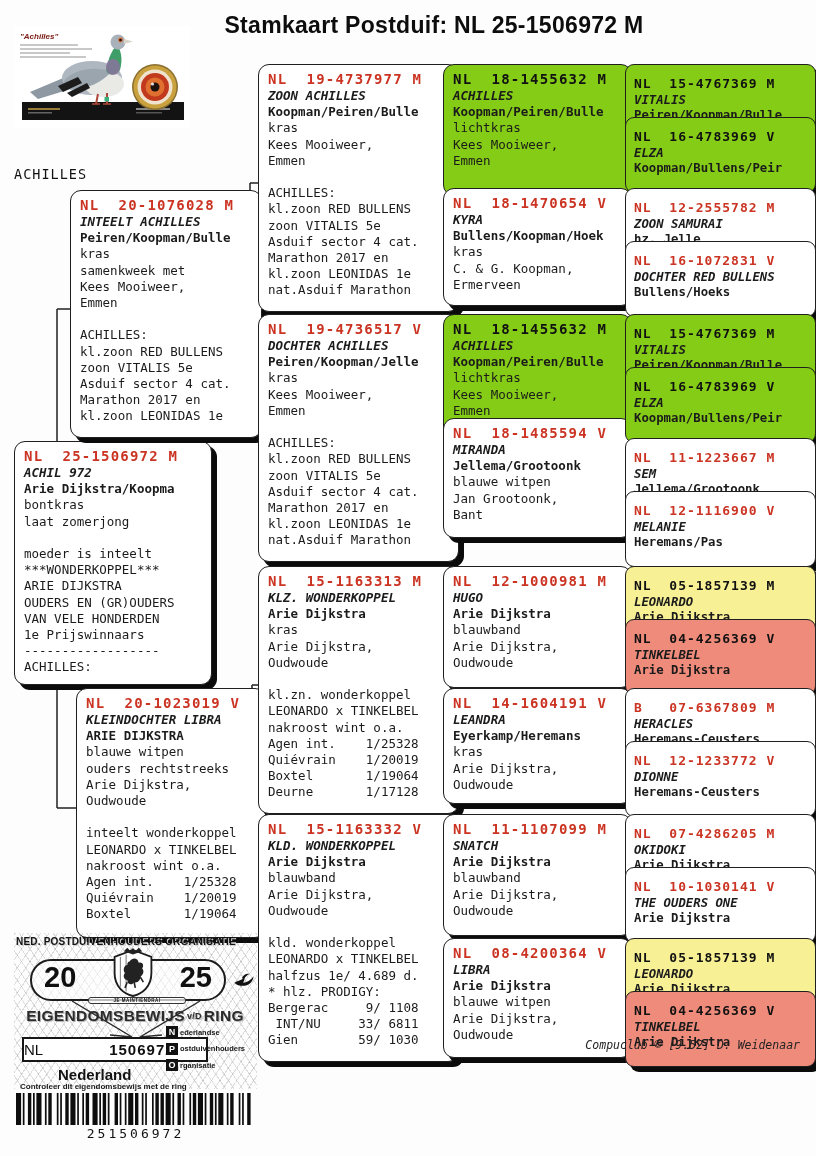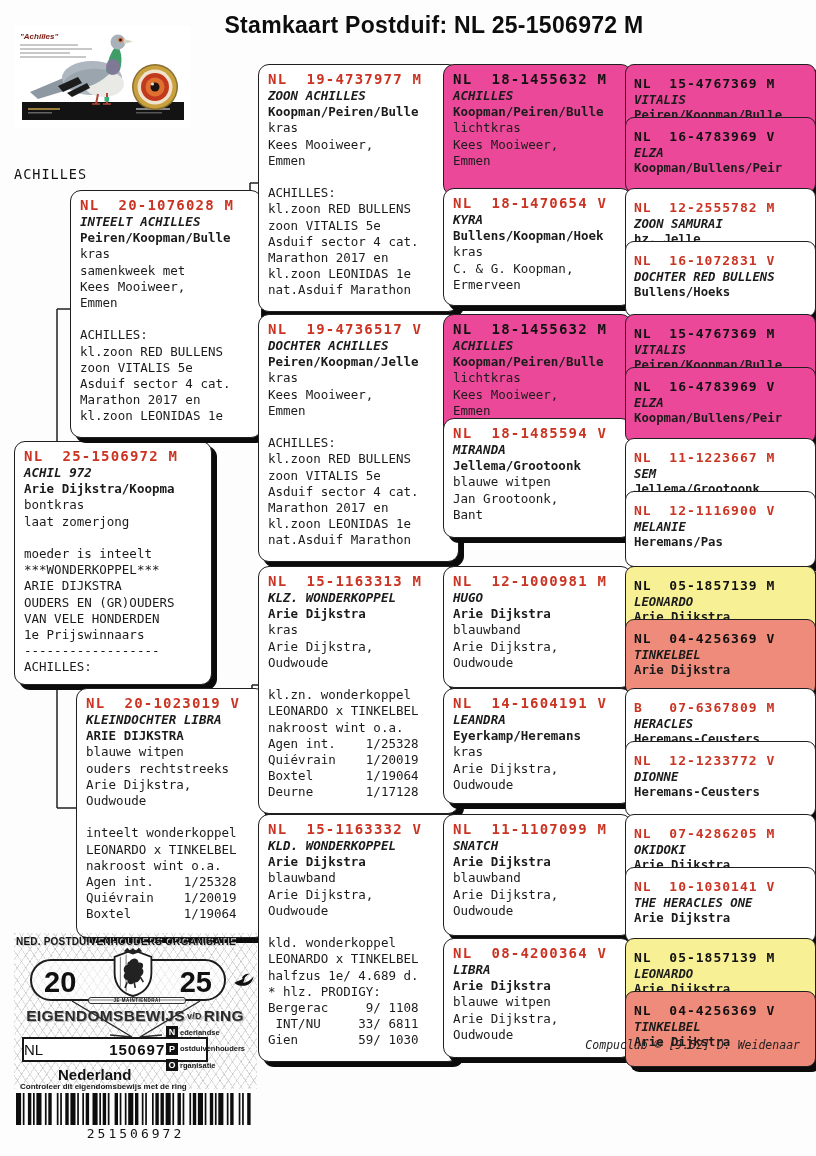--- a/index.html
+++ b/index.html
@@ -9,21 +9,21 @@
          font-size:23px;font-weight:bold;letter-spacing:.3px;color:#0d0d0d;}
   #conns{position:absolute;left:0;top:0;z-index:1;}
   
   .box{position:absolute;z-index:2;background:#fff;border:1.6px solid #1f1f1f;border-radius:11px;
        box-shadow:5px 5px 0 #0b0b0b;padding:5px 9px 3px 9px;white-space:pre;overflow:hidden;
        font-family:"DejaVu Sans Mono","Liberation Mono",monospace;font-size:12.5px;line-height:16.2px;color:#1b1b1b;}
   .box .ring{font-weight:bold;font-size:14px;letter-spacing:1.2px;line-height:18px;color:#111;}
   .box.white .ring{color:#cb3423;}
   .box .name{font-weight:bold;font-style:italic;}
   .box .strain{font-weight:bold;}
-  .box.green{background:#ec4899;}
+  .box.green{background:#84cc16;}
   .box.yellow{background:#f7f095;}
   .box.salmon{background:#ee8b7b;}
   .box.small{font-size:12.3px;line-height:15.6px;padding:11px 8px;border-radius:9px;}
   .box.small .ring{font-size:13px;letter-spacing:1px;line-height:16.5px;}
   
   .photo{position:absolute;left:14px;top:26px;width:176px;height:102px;z-index:2;background:#fff;}
   .photo-caption{position:absolute;left:6px;top:6px;font-size:8px;font-weight:bold;font-style:italic;color:#7a1a10;}
   .fineprint{position:absolute;left:6px;background:#9a9a9a;opacity:.55;height:2px;}
   .pigeon-name{position:absolute;left:14px;top:166px;z-index:2;font-family:"DejaVu Sans Mono","Liberation Mono",monospace;
                font-size:13.5px;letter-spacing:1px;color:#111;}
@@ -31,21 +31,21 @@
           font-style:italic;font-size:11.5px;color:#222;}
   
   .stamp{position:absolute;left:14px;top:933px;width:243px;height:222px;z-index:2;}
   .net{position:absolute;left:0;top:0;width:243px;height:156px;opacity:.9;
        background:
         repeating-linear-gradient(56deg,rgba(60,60,60,.18) 0 1px,transparent 1px 7px),
         repeating-linear-gradient(-56deg,rgba(60,60,60,.18) 0 1px,transparent 1px 7px);}
   .stamp-org{position:absolute;left:2px;top:3px;width:240px;font-size:10px;font-weight:800;
              letter-spacing:.2px;color:#141414;text-shadow:1px 1px 0 #cfcfcf;}
   .capsule{position:absolute;left:16px;top:26px;width:196px;height:42px;border:2.5px solid #1c1c1c;
-           border-radius:22px;display:flex;align-items:flex-end;justify-content:space-between;
+           border-radius:22px;display:flex;align-items:flex-start;justify-content:space-between;
            padding:0 12px;box-sizing:border-box;background:rgba(255,255,255,.55);}
   .yr{font-size:29px;font-weight:800;color:#101010;}
   .crest{position:absolute;left:96px;top:14px;z-index:3;}
   .crest-banner{position:absolute;left:74px;top:64px;width:96px;text-align:center;font-size:4.5px;
                 font-weight:bold;letter-spacing:.5px;color:#111;background:rgba(255,255,255,.7);
                 border:.5px solid #333;border-radius:3px;}
   .dove{position:absolute;right:2px;top:40px;}
   .stamp-title{position:absolute;left:2px;top:74px;width:238px;text-align:center;font-weight:800;
                font-size:15.5px;letter-spacing:.3px;color:#2b2b2b;text-shadow:1px 1px 0 #b5b5b5;white-space:nowrap;}
   .stamp-title .vd{font-size:9px;vertical-align:2px;padding:0 2px;}
@@ -145,21 +145,21 @@
       <div class="box white small" style="left: 625px; top: 241px; width: 173px; height: 52px;"><div class="ring">NL  16-1072831 V</div><div class="name">DOCHTER RED BULLENS</div><div class="strain">Bullens/Hoeks</div></div>
       <div class="box green small" style="left: 625px; top: 314px; width: 173px; height: 52px;"><div class="ring">NL  15-4767369 M</div><div class="name">VITALIS</div><div class="strain">Peiren/Koopman/Bulle</div></div>
       <div class="box green small" style="left: 625px; top: 367px; width: 173px; height: 52px;"><div class="ring">NL  16-4783969 V</div><div class="name">ELZA</div><div class="strain">Koopman/Bullens/Peir</div></div>
       <div class="box white small" style="left: 625px; top: 438px; width: 173px; height: 52px;"><div class="ring">NL  11-1223667 M</div><div class="name">SEM</div><div class="strain">Jellema/Grootoonk</div></div>
       <div class="box white small" style="left: 625px; top: 491px; width: 173px; height: 52px;"><div class="ring">NL  12-1116900 V</div><div class="name">MELANIE</div><div class="strain">Heremans/Pas</div></div>
       <div class="box yellow small" style="left: 625px; top: 566px; width: 173px; height: 52px;"><div class="ring">NL  05-1857139 M</div><div class="name">LEONARDO</div><div class="strain">Arie Dijkstra</div></div>
       <div class="box salmon small" style="left: 625px; top: 619px; width: 173px; height: 52px;"><div class="ring">NL  04-4256369 V</div><div class="name">TINKELBEL</div><div class="strain">Arie Dijkstra</div></div>
       <div class="box white small" style="left: 625px; top: 688px; width: 173px; height: 52px;"><div class="ring">B   07-6367809 M</div><div class="name">HERACLES</div><div class="strain">Heremans-Ceusters</div></div>
       <div class="box white small" style="left: 625px; top: 741px; width: 173px; height: 52px;"><div class="ring">NL  12-1233772 V</div><div class="name">DIONNE</div><div class="strain">Heremans-Ceusters</div></div>
       <div class="box white small" style="left: 625px; top: 814px; width: 173px; height: 52px;"><div class="ring">NL  07-4286205 M</div><div class="name">OKIDOKI</div><div class="strain">Arie Dijkstra</div></div>
-      <div class="box white small" style="left: 625px; top: 867px; width: 173px; height: 52px;"><div class="ring">NL  10-1030141 V</div><div class="name">THE HERACLES ONE</div><div class="strain">Arie Dijkstra</div></div>
+      <div class="box white small" style="left: 625px; top: 867px; width: 173px; height: 52px;"><div class="ring">NL  10-1030141 V</div><div class="name">THE OUDERS ONE</div><div class="strain">Arie Dijkstra</div></div>
       <div class="box yellow small" style="left: 625px; top: 938px; width: 173px; height: 52px;"><div class="ring">NL  05-1857139 M</div><div class="name">LEONARDO</div><div class="strain">Arie Dijkstra</div></div>
       <div class="box salmon small" style="left: 625px; top: 991px; width: 173px; height: 52px;"><div class="ring">NL  04-4256369 V</div><div class="name">TINKELBEL</div><div class="strain">Arie Dijkstra</div></div>
     </div>
 
   <div class="stamp">
     <div class="net"></div>
     <div class="stamp-org">NED. POSTDUIVENHOUDERS ORGANISATIE</div>
     <div class="capsule">
       <span class="yr">20</span>
       <span class="yr">25</span>

